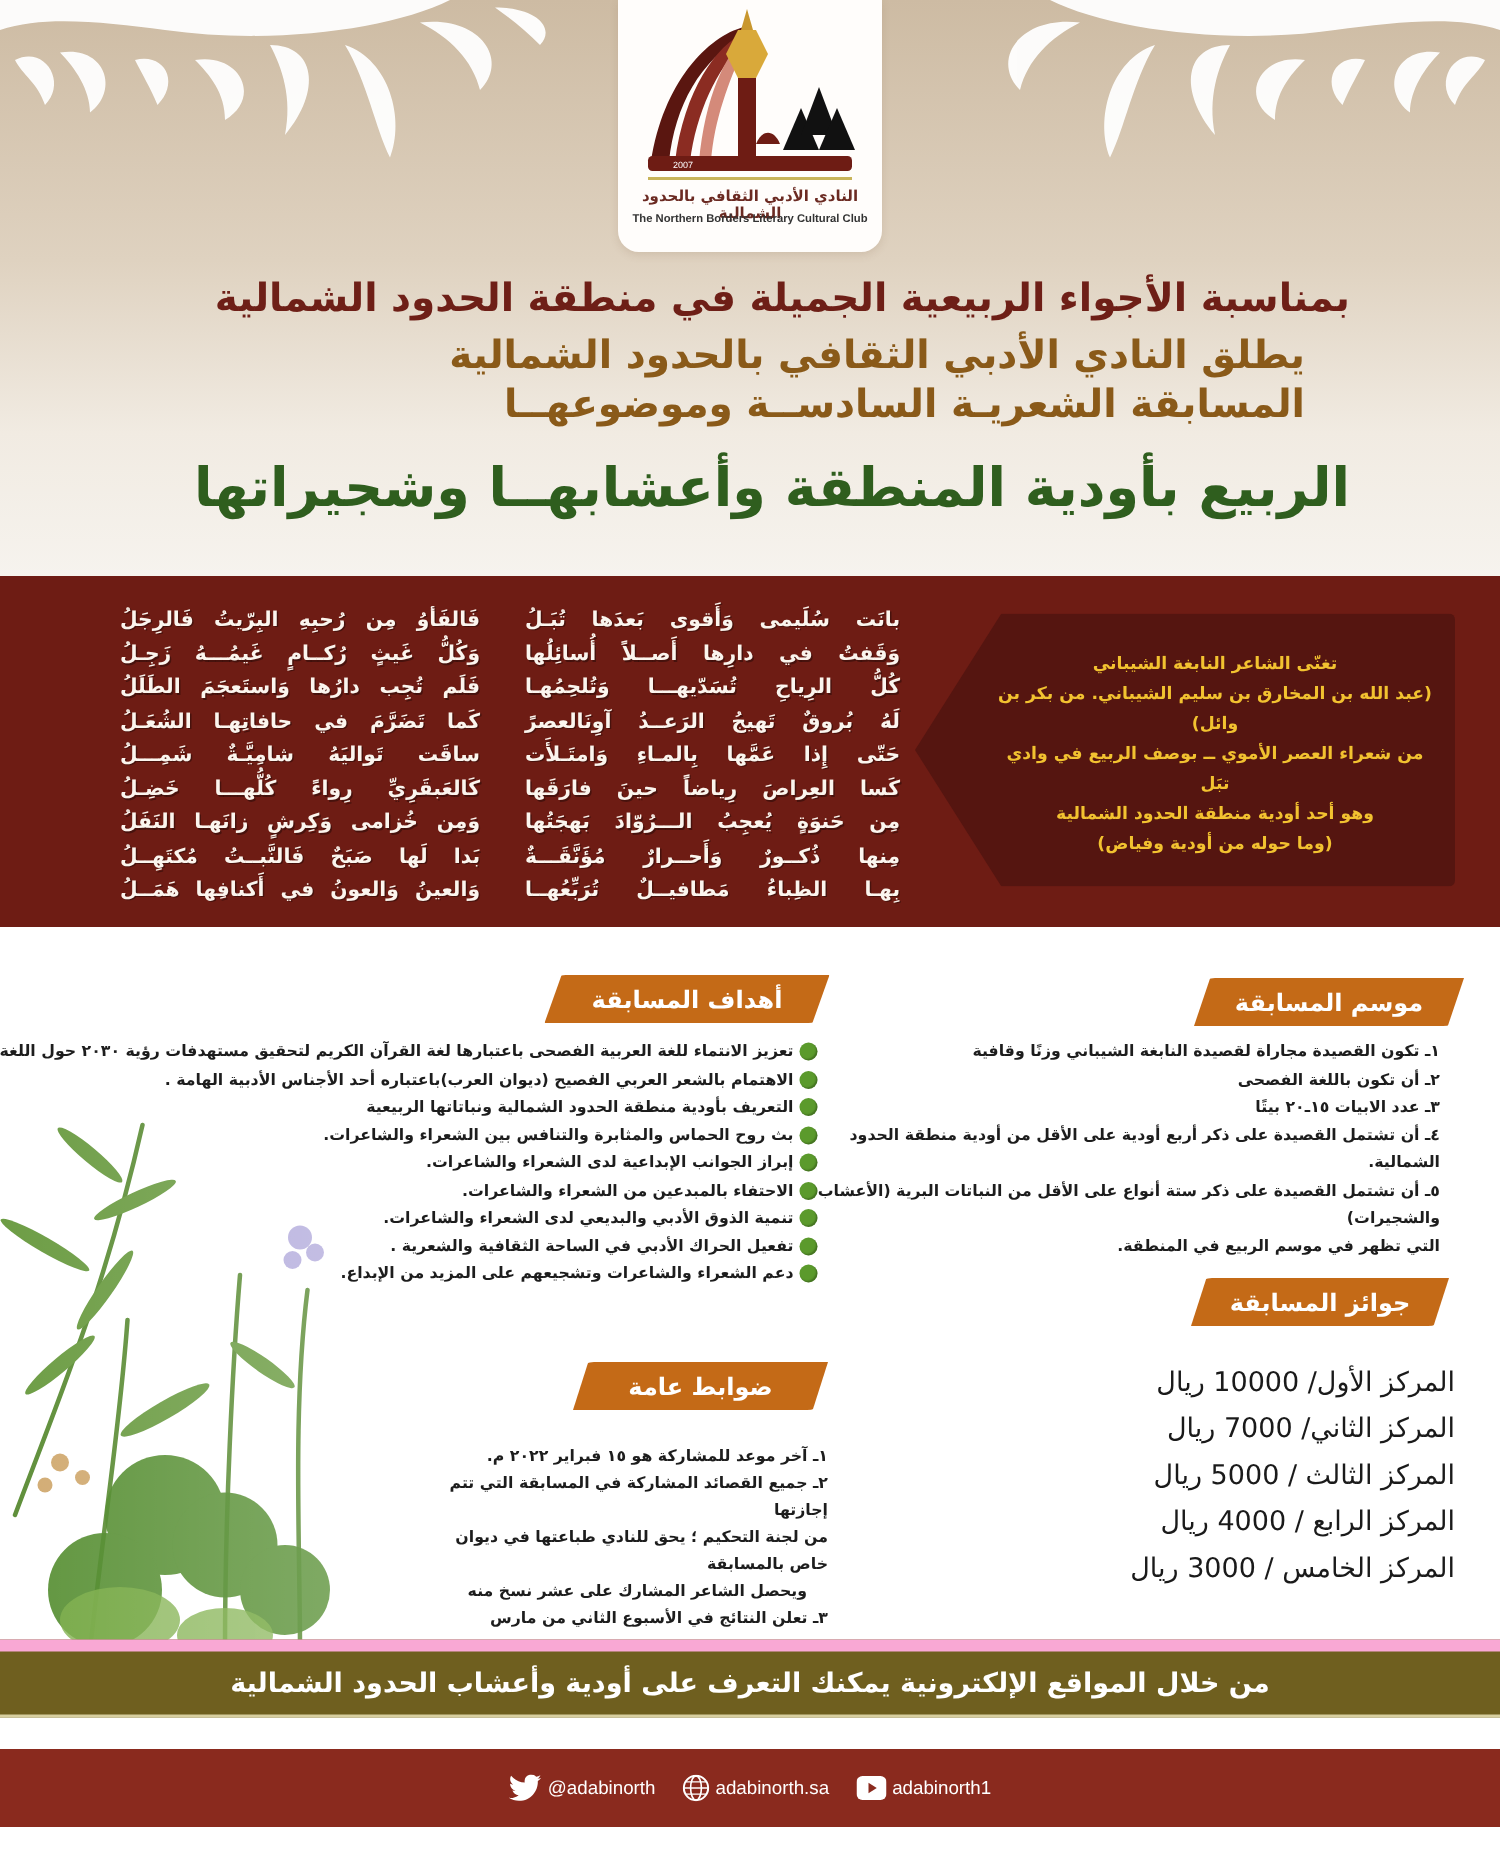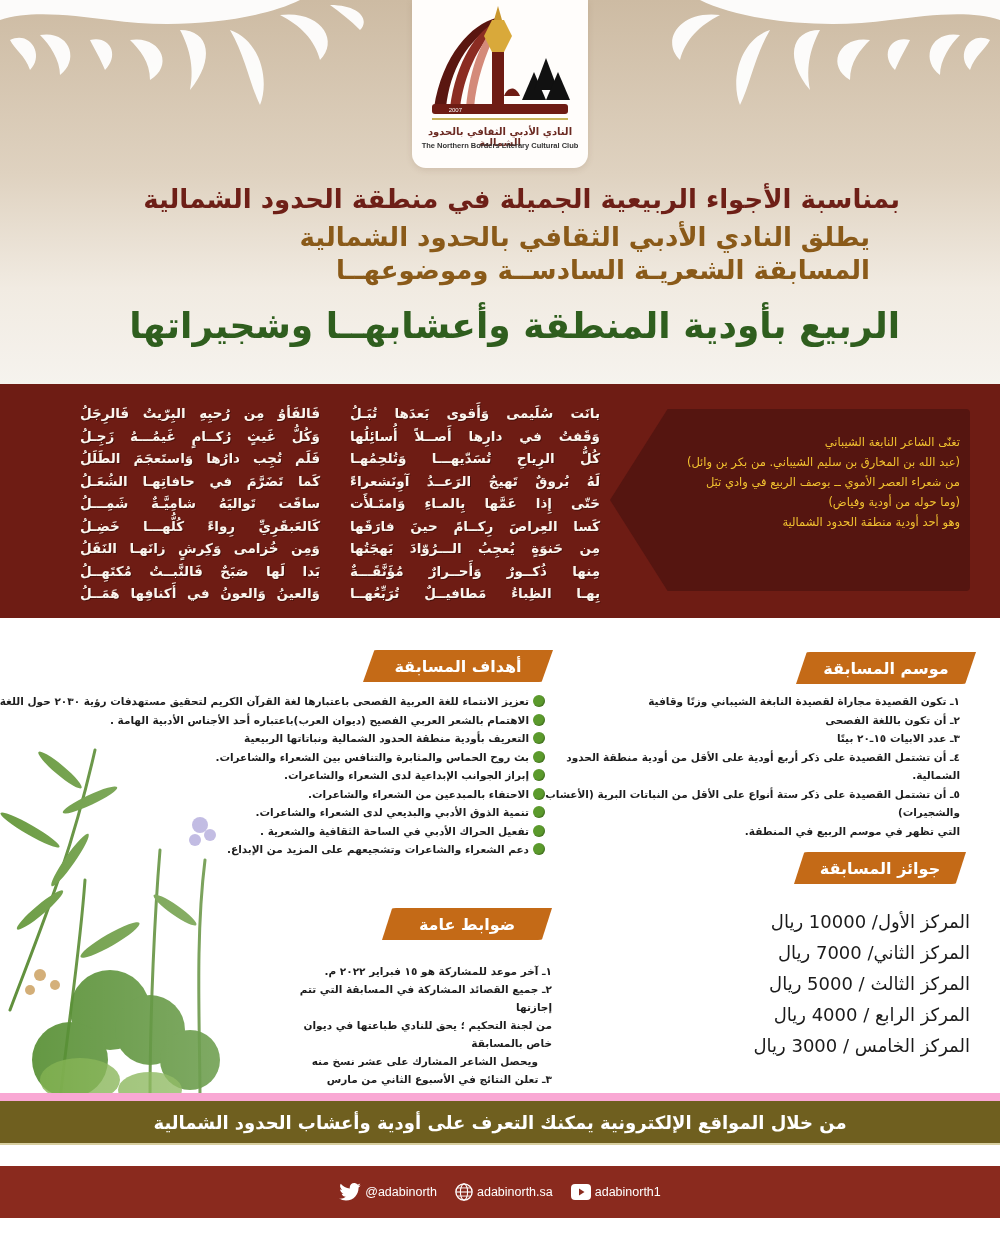--- a/index.html
+++ b/index.html
@@ -49,21 +49,21 @@
     background: #6e1c14;
   }
   .intro-box {
     position: absolute; right: 30px; top: 25px; width: 360px; height: 182px;
     background: #551510;
     clip-path: polygon(0 50%, 16% 0, 100% 0, 100% 100%, 16% 100%);
     border-radius: 4px;
   }
   .intro-text {
     position: absolute; right: 40px; top: 48px; width: 300px;
-    text-align: right; color: #f2c230; font-size: 11.5px; font-weight: normal;
+    text-align: center; color: #f2c230; font-size: 11.5px; font-weight: bold;
     line-height: 20px;
   }
   .poem-col {
     position: absolute; top: 18px; width: 260px;
     color: #fbf5ee; font-size: 13.5px; font-weight: bold; line-height: 22.5px;
     text-align: justify; text-align-last: justify;
     text-shadow: 1px 1px 0 rgba(0,0,0,0.35);
   }
   .poem-col.a { right: 400px; width: 250px; }
   .poem-col.b { right: 680px; width: 240px; }
@@ -181,31 +181,31 @@
   <div class="headline h3">المسابقة الشعريـة السادســة وموضوعهــا</div>
   <div class="headline h4">الربيع بأودية المنطقة وأعشابهــا وشجيراتها</div>
 </div>
 
 <div class="poem-band">
   <div class="intro-box"></div>
   <div class="intro-text">
     <div>تغنّى الشاعر  النابغة الشيباني</div>
     <div>(عبد الله بن المخارق بن سليم الشيباني. من بكر بن وائل)</div>
     <div>من شعراء العصر الأموي ــ بوصف الربيع في وادي تبَل</div>
+    <div>وهو أحد أودية منطقة الحدود الشمالية</div>
     <div>(وما حوله من أودية وفياض)</div>
-    <div>وهو أحد أودية منطقة الحدود الشمالية</div>
   </div>
 
   <div class="poem-col a">
     <div>بانَت سُلَيمى وَأَقوى بَعدَها تُبَـلُ</div>
     <div>وَقَفتُ في دارِها أَصــلاً أُسائِلُها</div>
     <div>كُلُّ الرِياحِ تُسَدّيهـــا وَتُلحِمُهـا</div>
-    <div>لَهُ بُروقٌ تَهيجُ الرَعــدُ آوِنَشعراءً</div>
+    <div>لَهُ بُروقٌ تَهيجُ الرَعــدُ آوِنَالعصرً</div>
     <div>حَتّى إِذا عَمَّها بِالمـاءِ وَامتَـلأَت</div>
-    <div>كَسا العِراصَ رِكــامً حينَ فارَقَها</div>
+    <div>كَسا العِراصَ رِياضاً حينَ فارَقَها</div>
     <div>مِن حَنوَةٍ يُعجِبُ الـــرُوّادَ بَهجَتُها</div>
     <div>مِنها ذُكــورٌ وَأَحــرارٌ مُؤَنَّقَـــةٌ</div>
     <div>بِهـا الظِباءُ مَطافيــلٌ تُرَبِّعُهــا</div>
   </div>
   <div class="poem-col b">
     <div>فَالفَأوُ مِن رُحبِهِ البِرّيتُ فَالرِجَلُ</div>
     <div>وَكُلُّ غَيثٍ رُكــامٍ غَيمُـــهُ زَجِـلُ</div>
     <div>فَلَم تُجِب دارُها وَاستَعجَمَ الطَلَلُ</div>
     <div>كَما تَضَرَّمَ في حافاتِهـا الشُعَـلُ</div>
     <div>ساقَت تَواليَهُ شامِيَّـةٌ شَمِـــلُ</div>

